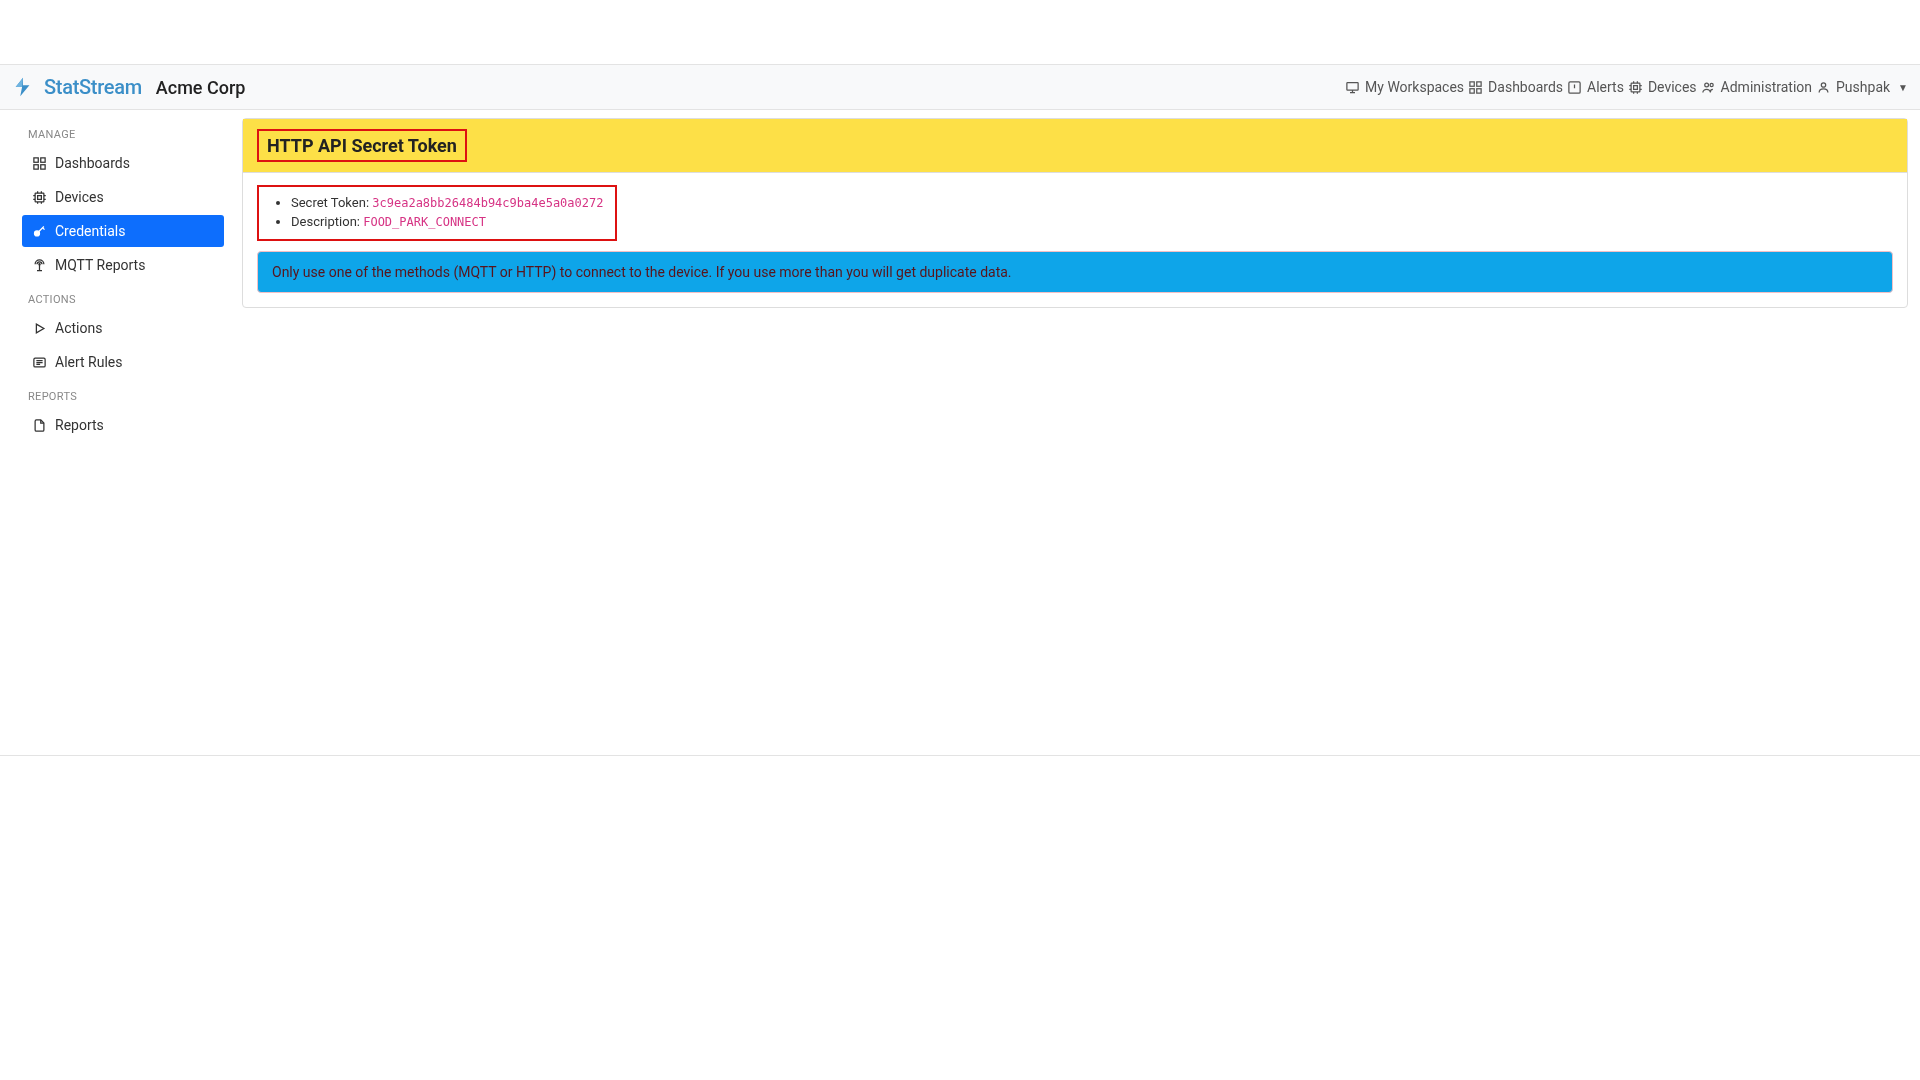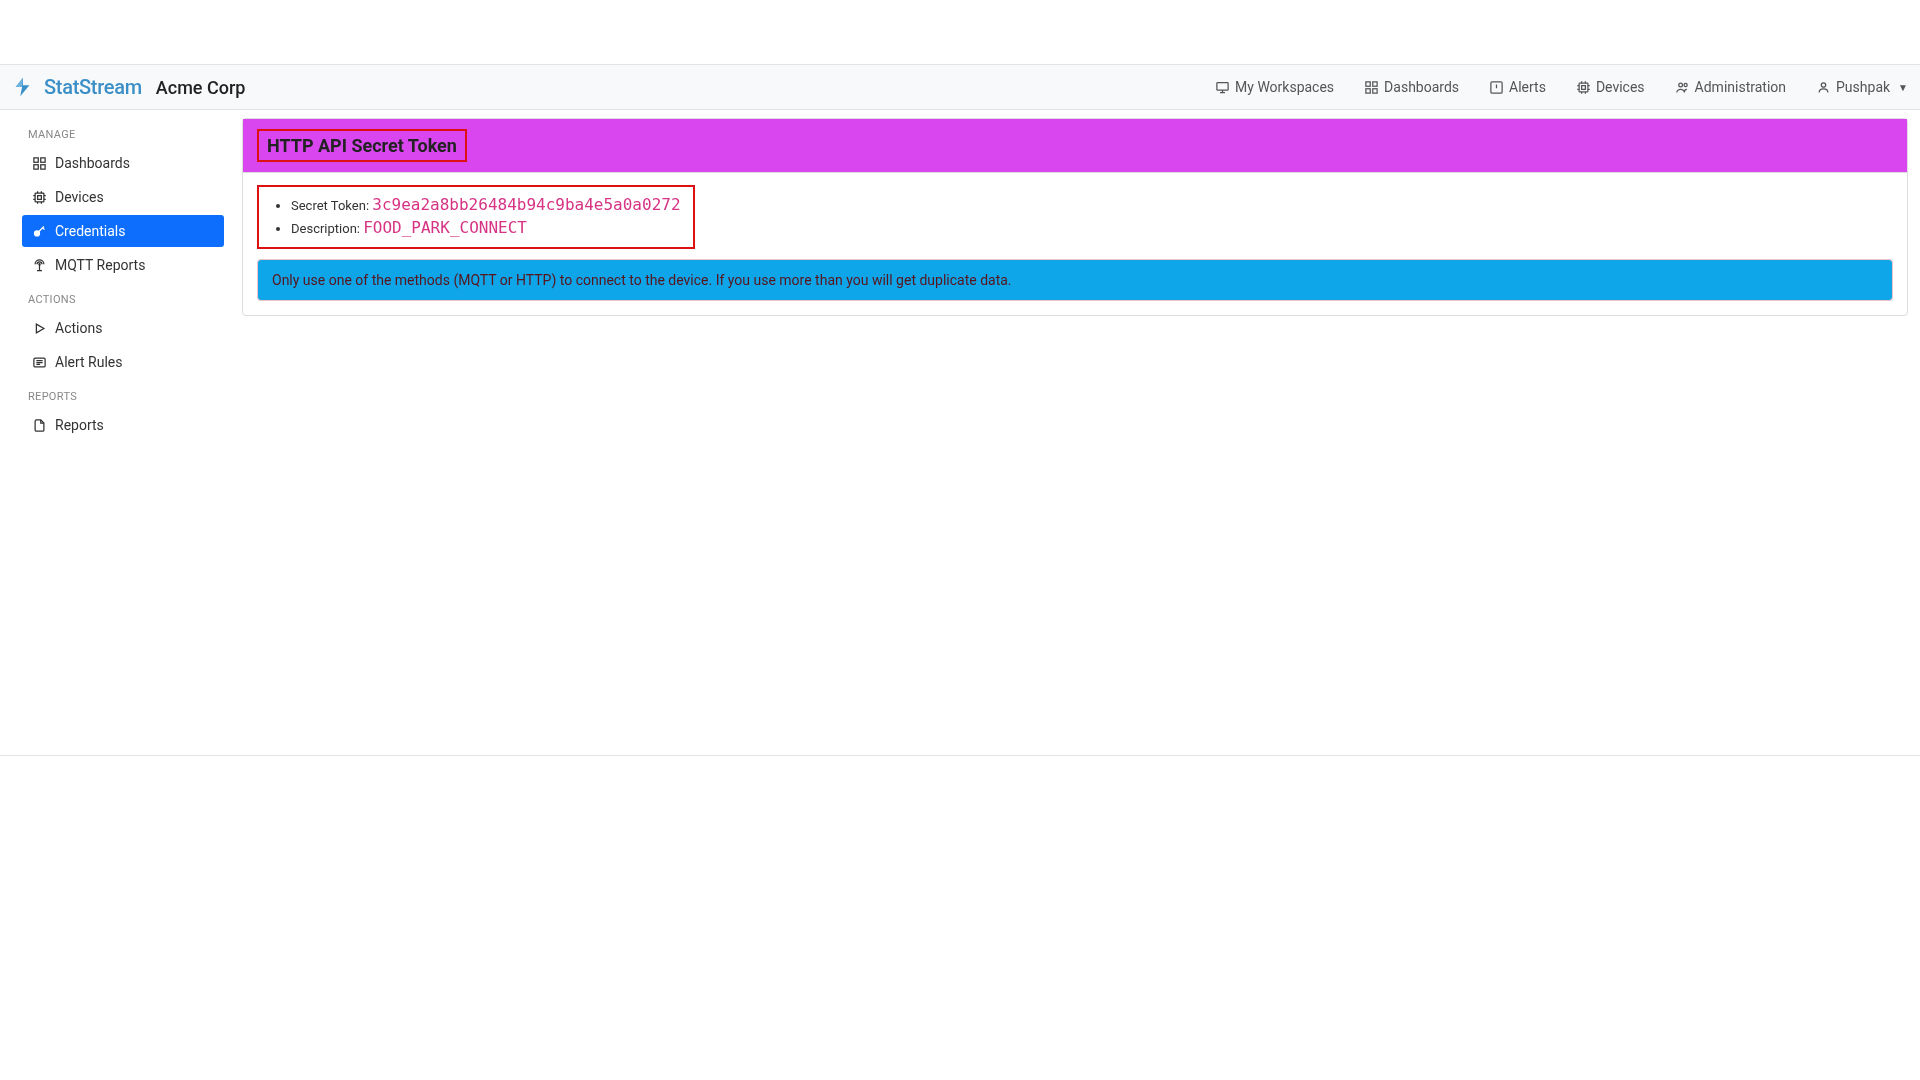--- a/index.html
+++ b/index.html
@@ -8,21 +8,21 @@
     .page-wrap { width: 1920px; height: 1080px; position: relative; }
     .inner { margin: 0 auto; padding-top: 64px; }
 
     
     .topnav { display: flex; align-items: center; height: 46px; background: #f8f9fa; border-top: 1px solid #e3e3e3; border-bottom: 1px solid #e3e3e3; padding: 0 12px; }
     .logo-block { display: flex; align-items: center; gap: 10px; }
     .logo-mark { width: 22px; height: 22px; }
     .logo-text { font-size: 20px; font-weight: 500; color: #3b8fc8; letter-spacing: -0.3px; }
     .org-name { font-size: 18px; font-weight: 500; color: #222; margin-left: 14px; }
     .topnav-spacer { flex: 1; }
-    .topnav-items { display: flex; align-items: center; gap: 30px; }
+    .topnav-items { display: flex; align-items: center; gap: 4px; }
     .topnav-item { display: flex; align-items: center; gap: 5px; color: #555; font-size: 14px; cursor: pointer; }
     .topnav-item svg { width: 15px; height: 15px; }
     .caret-down { font-size: 10px; margin-left: 3px; color: #555; }
 
     
     .body-wrap { display: flex; }
     .sidebar { width: 230px; padding: 8px 4px 8px 20px; }
     .side-section-label { text-transform: uppercase; font-size: 11px; color: #888; padding: 10px 8px 4px 8px; letter-spacing: 0.3px; }
     .side-item { display: flex; align-items: center; gap: 8px; padding: 8px 10px; border-radius: 3px; color: #333; cursor: pointer; margin: 2px 2px; font-size: 14px; }
     .side-item svg { width: 15px; height: 15px; flex-shrink: 0; }
@@ -30,30 +30,30 @@
     .side-item.active svg { stroke: #fff; fill: #fff; }
 
     
     .main { flex: 1; padding: 8px 12px; }
     .breadcrumb { font-size: 18px; font-weight: 500; margin: 2px 0 10px 0; color: #333; }
     .breadcrumb .hash { color: #333; margin-right: 4px; }
     .breadcrumb a.link { color: #0d6efd; text-decoration: none; }
     .breadcrumb .sep { color: #333; margin: 0 4px; }
 
     .panel { border: 1px solid #ddd; border-radius: 4px; }
-    .panel-header { background: #d946ef; border-bottom: 1px solid #ddd; padding: 10px 14px; }
+    .panel-header { background: #fde047; border-bottom: 1px solid #ddd; padding: 10px 14px; }
     .panel-title-box { display: inline-block; border: 2px solid #d11; padding: 4px 8px; }
     .panel-title { font-size: 18px; font-weight: 700; color: #222; }
     .panel-body { padding: 12px 14px 14px 14px; }
     .intro { color: #555; font-size: 14px; margin-bottom: 10px; }
 
     .token-box { border: 2px solid #d11; padding: 6px 12px 8px 12px; display: inline-block; min-width: 330px; margin-bottom: 10px; }
     .token-box ul { list-style: disc; padding-left: 20px; }
     .token-box li { font-size: 13px; color: #333; padding: 2px 0; }
-    .mono { font-family: SFMono-Regular, Menlo, Monaco, Consolas, monospace; color: #d63384; font-size: 16px; }
+    .mono { font-family: SFMono-Regular, Menlo, Monaco, Consolas, monospace; color: #d63384; font-size: 12px; }
 
     .alert { background: #0ea5e9; border: 1px solid #f2c0c5; color: #58151c; padding: 12px 14px; border-radius: 4px; font-size: 14px; }
 
     
     .bottom-line { position: absolute; left: 0; right: 0; top: 755px; border-top: 1px solid #e3e3e3; }
   </style>
 </head>
 <body>
 
 <div class="page-wrap">

